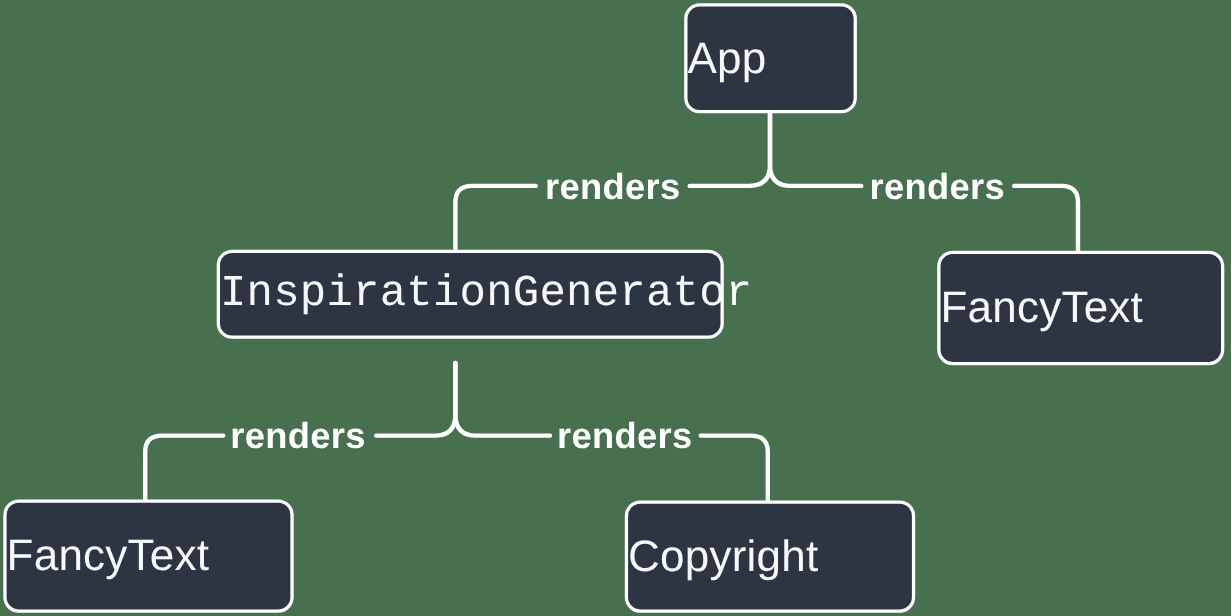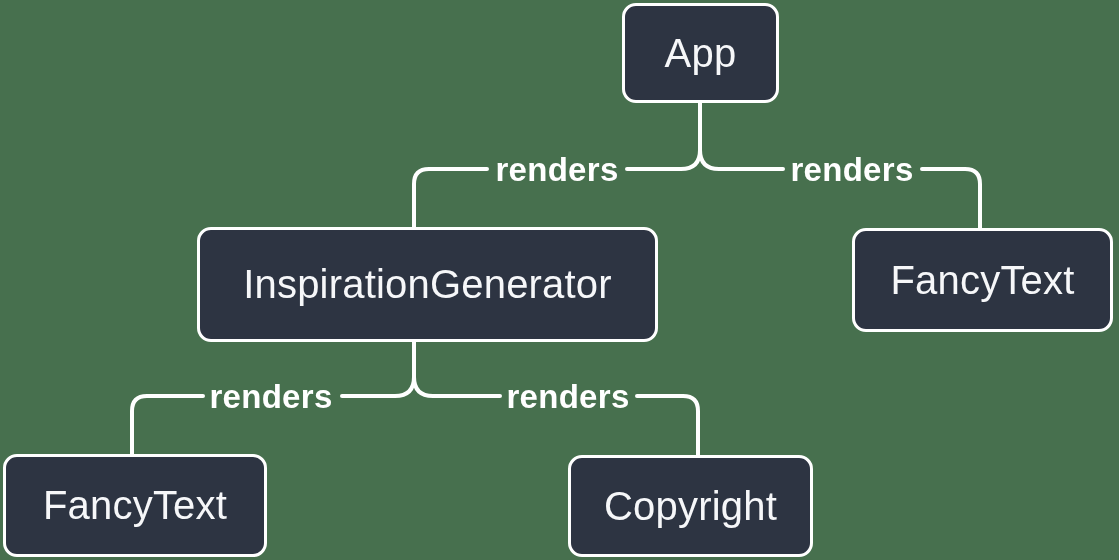--- a/index.html
+++ b/index.html
@@ -30,31 +30,30 @@
   }
   .node {
     position: absolute;
     box-sizing: border-box;
     background: #2D3442;
     border: 3px solid #FFFFFF;
     border-radius: 14px;
     color: #F6F7F9;
     display: flex;
     align-items: center;
-    justify-content: center;
     font-size: 40px;
     font-weight: 500;
     letter-spacing: 0.2px;
     white-space: nowrap;
   }
   .node-app                  { left: 622px; top: 3px;   width: 157px; height: 100px; }
-  .node-inspiration          { left: 197px; top: 227px; width: 461px; height: 115px; }
+  .node-inspiration          { left: 197px; top: 227px; width: 461px; height: 81px; font-family: Liberation Mono, monospace; }
   .node-fancytext-top        { left: 852px; top: 228px; width: 261px; height: 104px; }
   .node-fancytext-bottom     { left: 3px;   top: 454px; width: 264px; height: 103px; }
-  .node-copyright            { left: 568px; top: 455px; width: 245px; height: 102px; }
+  .node-copyright            { left: 568px; top: 455px; width: 264px; height: 102px; }
   .edge-label {
     position: absolute;
     transform: translate(-50%, -50%);
     color: #FFFFFF;
     font-size: 33px;
     font-weight: 600;
     line-height: 1;
     letter-spacing: 0.3px;
     white-space: nowrap;
   }

